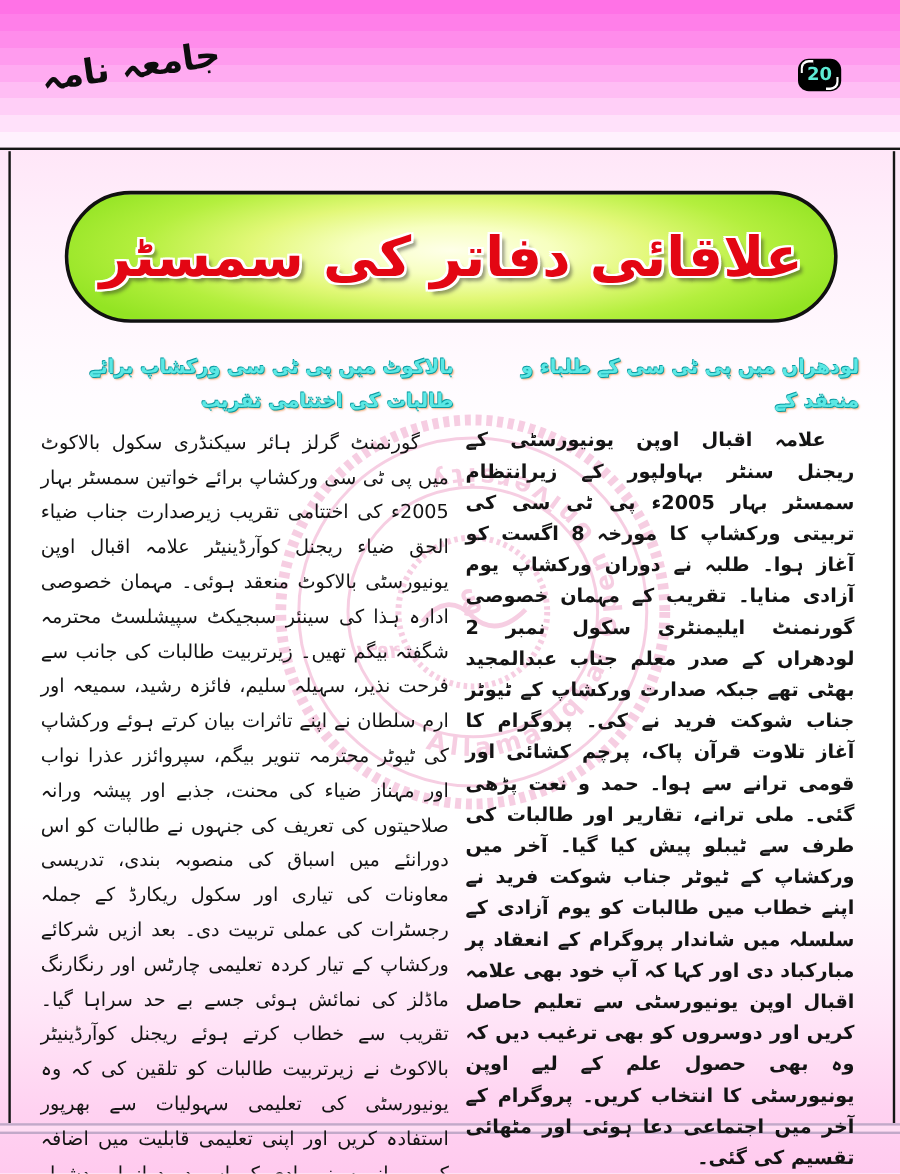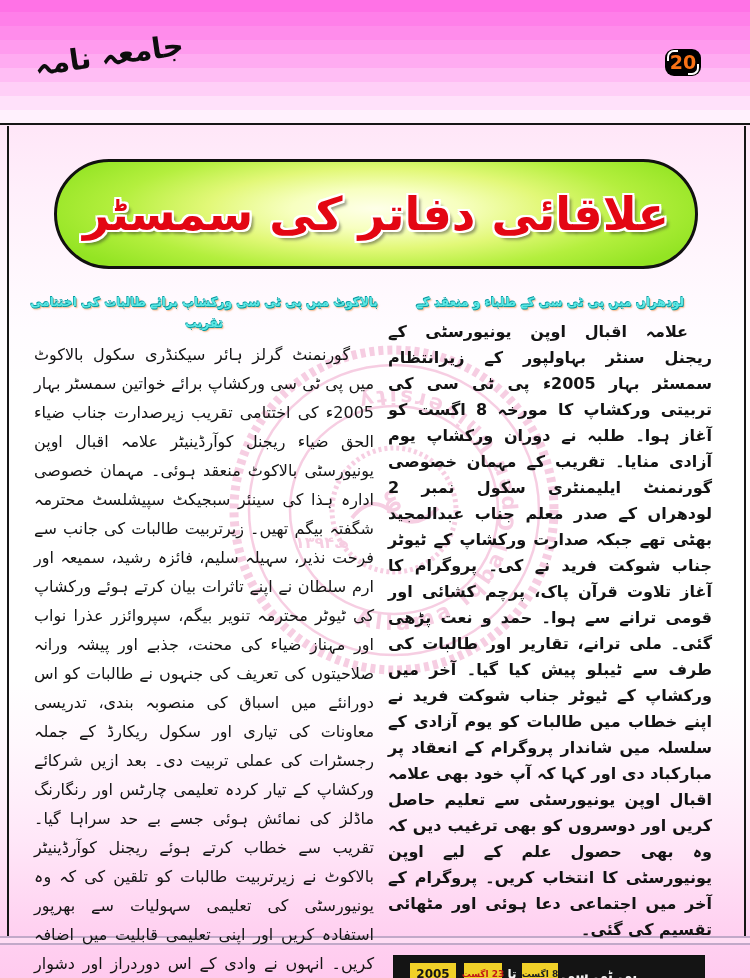--- a/index.html
+++ b/index.html
@@ -32,21 +32,21 @@
     display:flex;align-items:center;justify-content:center;
   }
   .page-badge::before{
     content:"";position:absolute;left:2px;top:1px;width:9px;height:9px;
     border-top:2px solid #fff;border-left:2px solid #fff;border-radius:7px 0 0 0;
   }
   .page-badge::after{
     content:"";position:absolute;right:2px;bottom:1px;width:9px;height:9px;
     border-bottom:2px solid #fff;border-right:2px solid #fff;border-radius:0 0 7px 0;
   }
-  .badge-num{color:#f97316;font-size:19px;font-weight:bold;line-height:1;}
+  .badge-num{color:#5eead4;font-size:15px;font-weight:bold;line-height:1;}
   .header-rule{position:absolute;left:0;top:123px;width:750px;height:2px;background:#161616;}
   .side-rule{position:absolute;top:126px;height:810px;width:2px;background:#161616;}
   .side-rule.left{left:7px;}
   .side-rule.right{left:744px;}
   .bottom-rule{
     position:absolute;left:0;top:936px;width:750px;height:9px;
     background:#ffddf4;border-top:2px solid #c2a9c9;border-bottom:2px solid #c2a9c9;
     box-sizing:border-box;
   }
   .banner{
@@ -62,21 +62,21 @@
       -2px 0 0 #fff,2px 0 0 #fff,0 -2px 0 #fff,0 2px 0 #fff,
       -2px -2px 0 #fff,2px 2px 0 #fff,-2px 2px 0 #fff,2px -2px 0 #fff,
       4px 4px 3px rgba(40,40,40,0.45);
     letter-spacing:1px;
   }
   .watermark{position:absolute;left:222px;top:338px;width:345px;height:345px;z-index:0;opacity:0.5;}
   .col{position:absolute;direction:rtl;z-index:1;}
   .col-left{left:30px;top:292px;width:348px;}
   .col-right{left:384px;top:292px;width:332px;}
   .headline{
-    text-align:center;font-size:12px;font-weight:bold;line-height:1.75;
+    text-align:right;font-size:16px;font-weight:bold;line-height:1.75;
     color:#5ce8e4;
     text-shadow:0 0 1px #089ca4,0.6px 0.6px 0 #0b9aa0,-0.6px -0.6px 0 #0b9aa0,
       1.5px 1.5px 1.5px rgba(235,120,30,0.55);
     margin:0 0 6px 0;
   }
   .body-text{
     margin:4px;font-size:16px;color:#141414;text-align:justify;
     text-indent:24px;line-height:29px;
   }
   .col-right .body-text{line-height:26px;font-weight:bold;}

